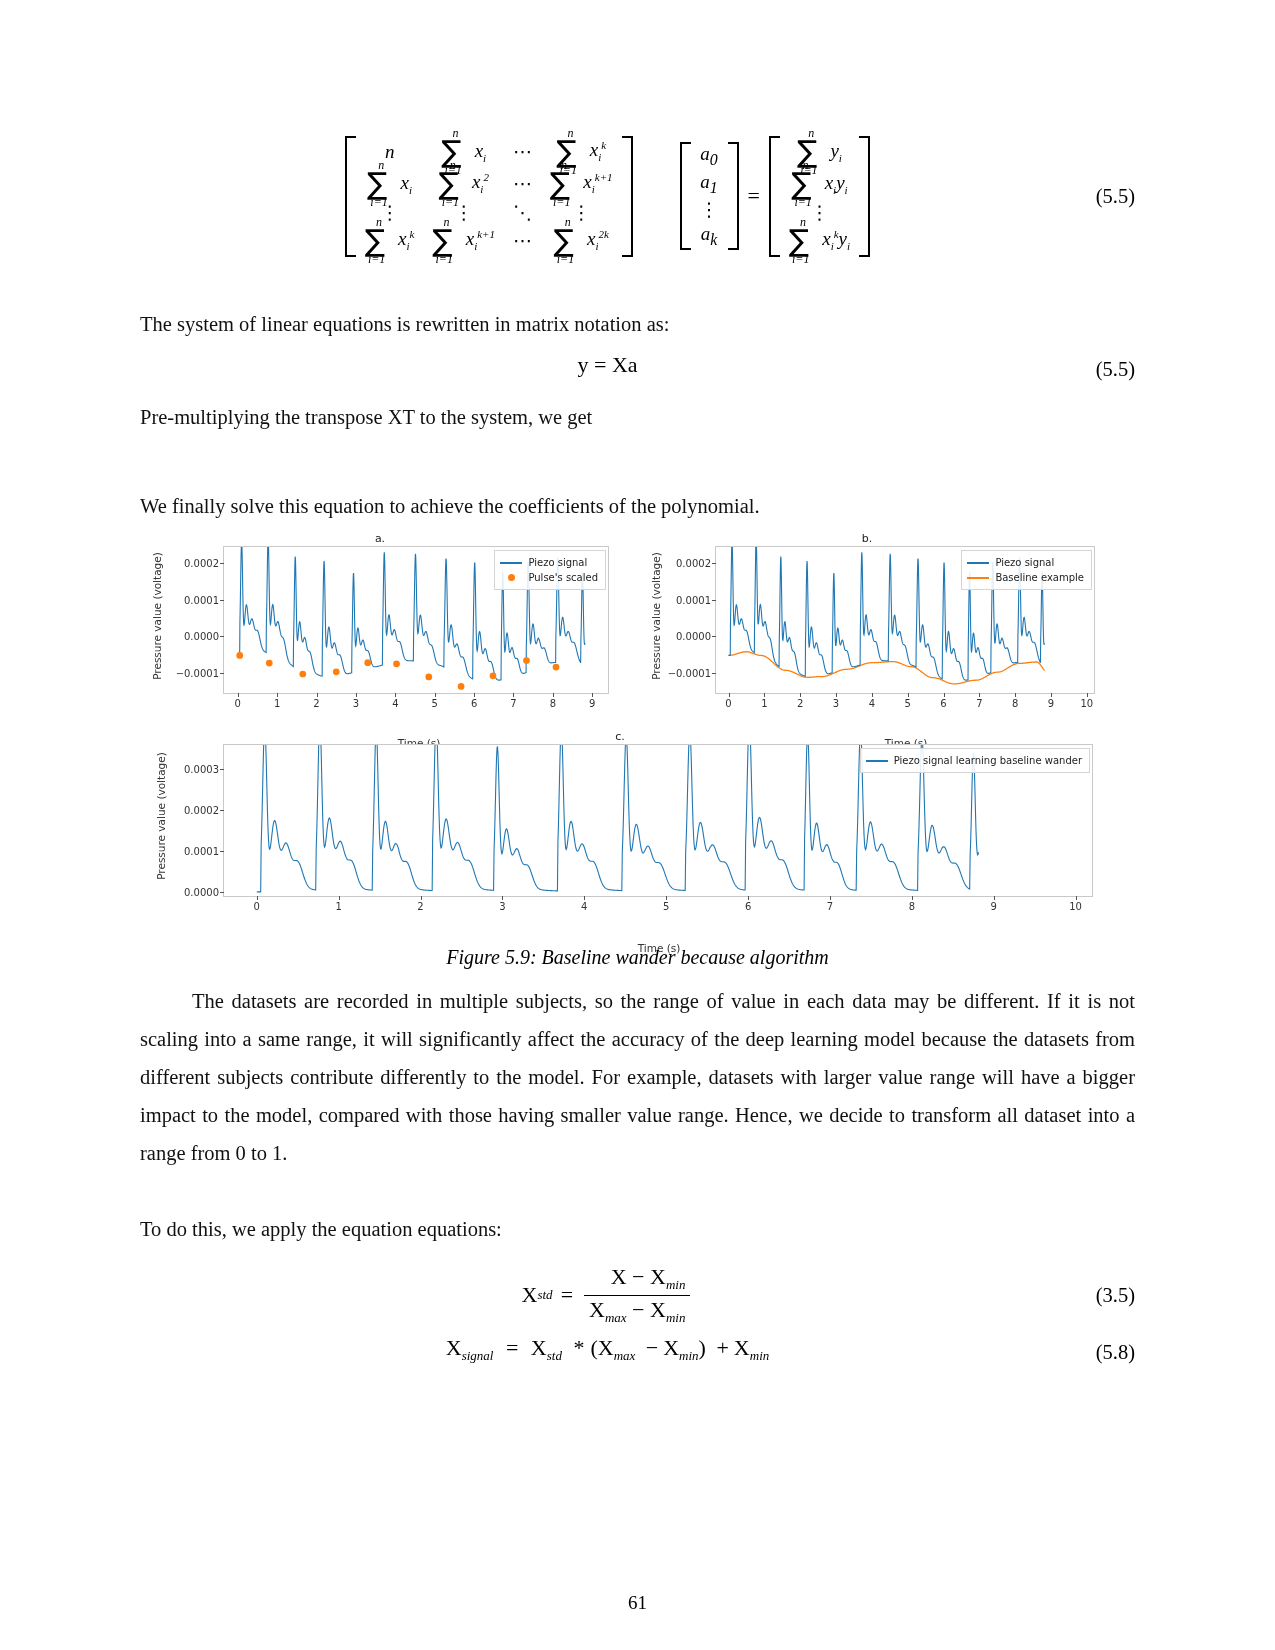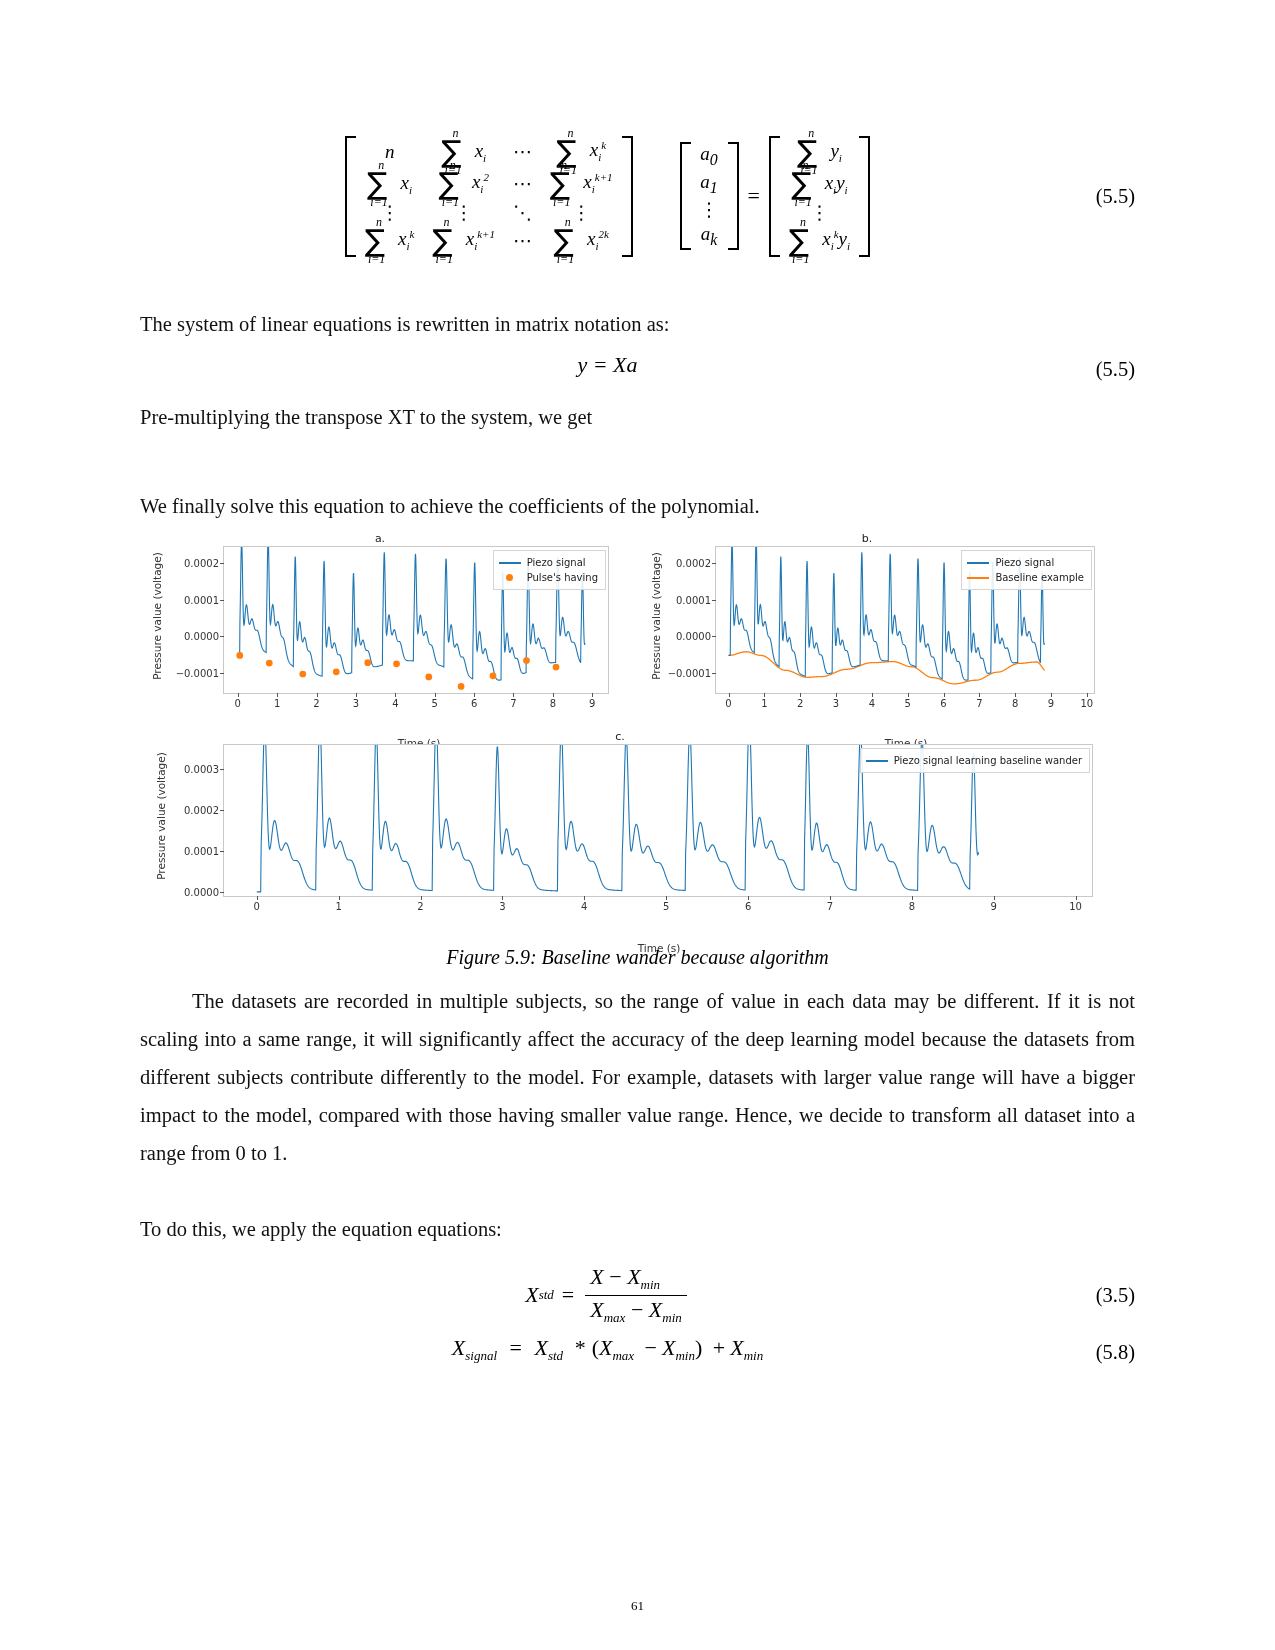--- a/index.html
+++ b/index.html
@@ -26,21 +26,21 @@
 
   
   .eqrow { position:relative; width:100%; }
   .eqnum {
     position:absolute; right:0; top:50%;
     transform:translateY(-50%);
     font-size:20.5px;
     font-family:"Liberation Serif", serif;
   }
   .eqbody { text-align:center; }
-  .mathit { font-style:italic; font-family:"Liberation Serif", serif; }
+  .mathit { font-family:"Liberation Serif", serif; }
 
   
   .matrix-eq {
     display:flex; align-items:center; justify-content:center;
     gap:2px;
   }
   .bracket {
     display:flex; align-items:stretch;
   }
   .bracket > .bk {
@@ -120,29 +120,29 @@
 
   .caption {
     text-align:center;
     font-family:"Liberation Serif", serif;
     font-style:italic;
     font-size:20px;
     margin-top:6px;
   }
 
   
-  .frac { display:inline-block; vertical-align:middle; text-align:left; margin:1px 3px; }
+  .frac { display:inline-block; vertical-align:middle; text-align:right; margin:1px 3px; }
   .frac .num { display:block; padding:0 5px 1px; }
   .frac .den { display:block; border-top:1.6px solid #000; padding:1px 5px 0; }
 
   .pagenum {
     position:absolute; bottom:36px; left:0; right:0;
     text-align:center;
     font-family:"Liberation Serif", serif;
-    font-size:13px;
+    font-size:19px;
   }
   sub, sup { font-style:italic; }
 </style>
 </head>
 <body>
 
 <div class="page">
 
   <div class="eqrow" style="position:absolute; left:140px; top:96px; width:995px; height:200px;">
     <div class="eqbody" style="height:200px; display:flex; align-items:center; justify-content:center; padding-right:60px;">
@@ -289,21 +289,21 @@
             </svg>
           <div class="legendbox" style="right:2px; top:3px;">
             <div class="lrow">
               <span class="lswatch-line"></span>
               <span>Piezo signal</span>
             </div>
             <div class="lrow">
               <span class="lswatch-dot">
                   <i></i>
                 </span>
-              <span>Pulse's having</span>
+              <span>Pulse's scaled</span>
             </div>
           </div>
         <div class="ytick" style="top: 11.25%;">0.0002</div><div class="ttick" style="left: -4px; width: 4px; height: 1px; top: 11.25%;"></div><div class="ytick" style="top: 36.25%;">0.0001</div><div class="ttick" style="left: -4px; width: 4px; height: 1px; top: 36.25%;"></div><div class="ytick" style="top: 61.25%;">0.0000</div><div class="ttick" style="left: -4px; width: 4px; height: 1px; top: 61.25%;"></div><div class="ytick" style="top: 86.25%;">−0.0001</div><div class="ttick" style="left: -4px; width: 4px; height: 1px; top: 86.25%;"></div><div class="xtick" style="left: 3.58974%;">0</div><div class="ttick" style="top: 100%; height: 4px; width: 1px; left: 3.58974%;"></div><div class="xtick" style="left: 13.8462%;">1</div><div class="ttick" style="top: 100%; height: 4px; width: 1px; left: 13.8462%;"></div><div class="xtick" style="left: 24.1026%;">2</div><div class="ttick" style="top: 100%; height: 4px; width: 1px; left: 24.1026%;"></div><div class="xtick" style="left: 34.359%;">3</div><div class="ttick" style="top: 100%; height: 4px; width: 1px; left: 34.359%;"></div><div class="xtick" style="left: 44.6154%;">4</div><div class="ttick" style="top: 100%; height: 4px; width: 1px; left: 44.6154%;"></div><div class="xtick" style="left: 54.8718%;">5</div><div class="ttick" style="top: 100%; height: 4px; width: 1px; left: 54.8718%;"></div><div class="xtick" style="left: 65.1282%;">6</div><div class="ttick" style="top: 100%; height: 4px; width: 1px; left: 65.1282%;"></div><div class="xtick" style="left: 75.3846%;">7</div><div class="ttick" style="top: 100%; height: 4px; width: 1px; left: 75.3846%;"></div><div class="xtick" style="left: 85.641%;">8</div><div class="ttick" style="top: 100%; height: 4px; width: 1px; left: 85.641%;"></div><div class="xtick" style="left: 95.8974%;">9</div><div class="ttick" style="top: 100%; height: 4px; width: 1px; left: 95.8974%;"></div></div>
       </div>
       <div class="axis-label-x" style="margin-left:78px; margin-top:21px;">Time (s)</div>
     </div>
 
     <div style="position:absolute; left:492px; top:0; width:460px;">
       <div class="panel-title">b.</div>
       <div class="chart-wrap" style="height:170px;">

